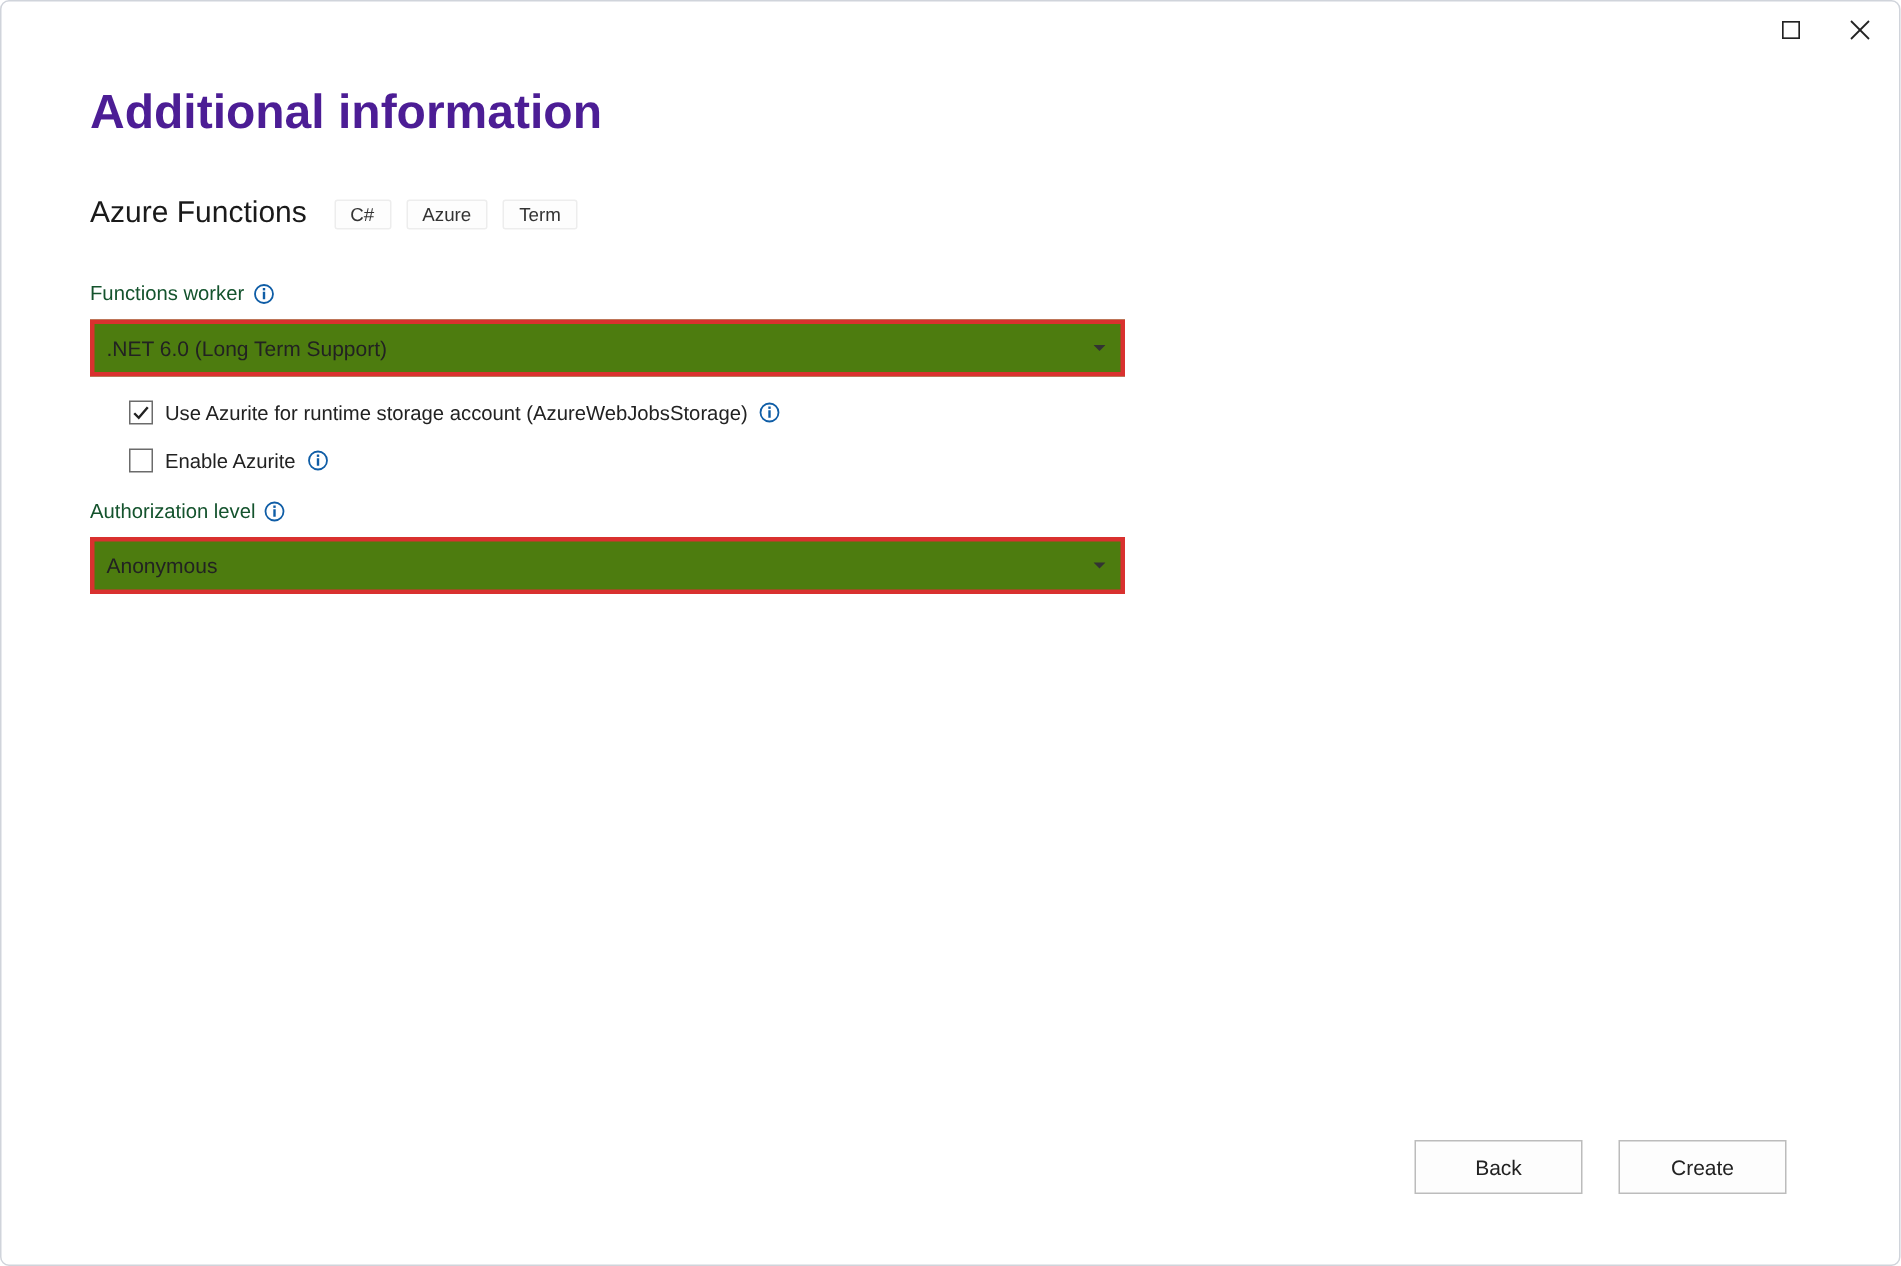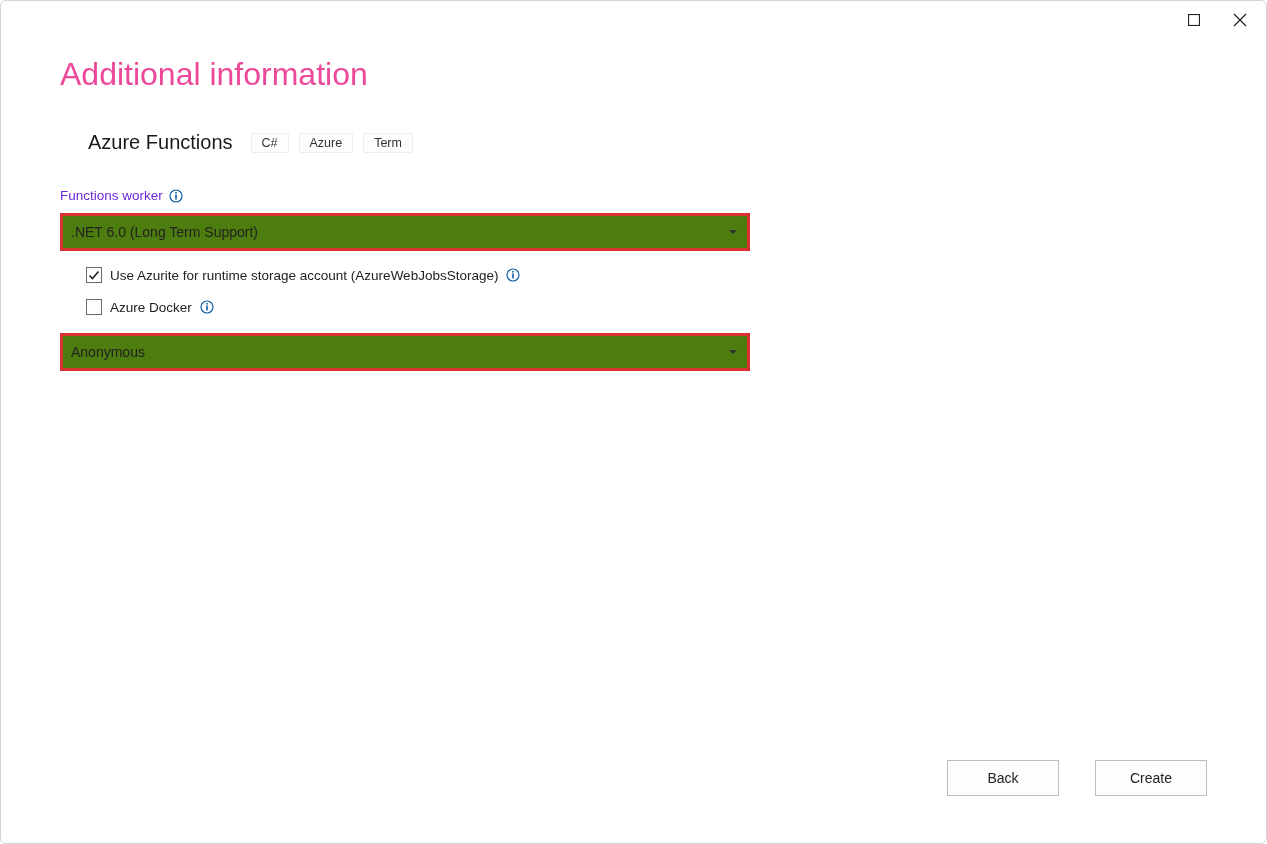--- a/index.html
+++ b/index.html
@@ -37,30 +37,29 @@
     }
     .content {
       position: absolute;
       left: 60px;
       right: 60px;
       top: 56px;
       bottom: 0;
     }
     h1 {
       font-size: 32px;
-      font-weight: 400;
+      font-weight: 700;
       margin: 0 0 38px 0;
-      color: #ec4899;
+      color: #4c1d95;
     }
     .sub-row {
       display: flex;
       align-items: center;
       gap: 18px;
       margin-bottom: 34px;
-      margin-left: 28px;
     }
     .sub-title {
       font-size: 20px;
       font-weight: 400;
       color: #1a1a1a;
     }
     .tag {
       background: #fdfdfd;
       border: 1px solid #ededed;
       border-radius: 2px;
@@ -75,21 +74,21 @@
     .field-group {
       width: 690px;
       margin-bottom: 16px;
     }
     .field-label-row {
       display: flex;
       align-items: center;
       gap: 6px;
       margin-bottom: 10px;
       font-size: 13.5px;
-      color: #6d28d9;
+      color: #14532d;
     }
     .info-icon {
       display: inline-flex;
       width: 14px;
       height: 14px;
       flex: 0 0 14px;
     }
     .select-box {
       width: 100%;
       height: 38px;
@@ -129,24 +128,24 @@
       flex: 0 0 16px;
     }
     .checkbox.checked svg {
       display: block;
     }
     .checkbox svg {
       display: none;
     }
     .footer {
       position: absolute;
-      right: 60px;
+      right: 76px;
       bottom: 48px;
       display: flex;
-      gap: 36px;
+      gap: 24px;
     }
     .btn {
       width: 112px;
       height: 36px;
       border: 1px solid #bcbcbc;
       background: #fdfdfd;
       font-size: 14px;
       color: #222;
       display: flex;
       align-items: center;
@@ -223,31 +222,41 @@
           <rect x="6.2" y="5.5" width="1.6" height="5" fill="#0f5da6"></rect>
           <rect x="6.2" y="3" width="1.6" height="1.6" fill="#0f5da6"></rect>
         </svg>
     </span>
   </div>
 
   <div class="checkbox-row">
     <span class="checkbox">
       
     </span>
-    <span>Azure Docker</span>
+    <span>Enable Azurite</span>
     <span class="info-icon">
       <svg viewBox="0 0 14 14" width="14" height="14">
           <circle cx="7" cy="7" r="6" fill="none" stroke="#0f5da6" stroke-width="1.2"></circle>
           <rect x="6.2" y="5.5" width="1.6" height="5" fill="#0f5da6"></rect>
           <rect x="6.2" y="3" width="1.6" height="1.6" fill="#0f5da6"></rect>
         </svg>
     </span>
   </div>
 
   <div class="field-group auth-group">
+    <div class="field-label-row">
+      <span>Authorization level</span>
+      <span class="info-icon">
+        <svg viewBox="0 0 14 14" width="14" height="14">
+            <circle cx="7" cy="7" r="6" fill="none" stroke="#0f5da6" stroke-width="1.2"></circle>
+            <rect x="6.2" y="5.5" width="1.6" height="5" fill="#0f5da6"></rect>
+            <rect x="6.2" y="3" width="1.6" height="1.6" fill="#0f5da6"></rect>
+          </svg>
+      </span>
+    </div>
     <div class="select-box">
       <span>Anonymous</span>
       <span class="caret-down">
         <svg viewBox="0 0 8 8" width="8" height="8">
             <polygon points="0,2 8,2 4,6" fill="#333"></polygon>
           </svg>
       </span>
     </div>
   </div>
 </div>

